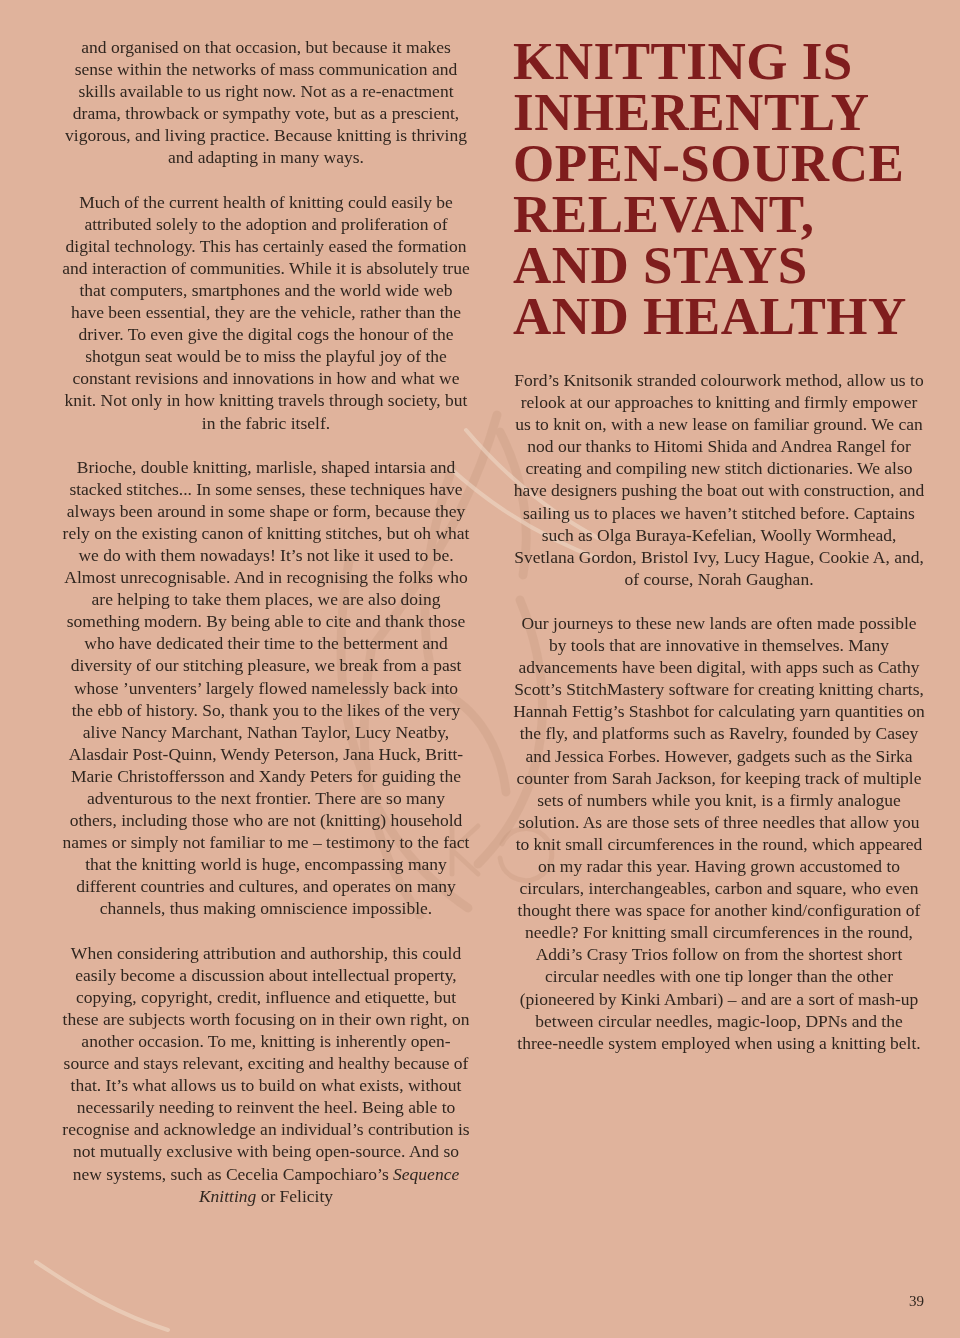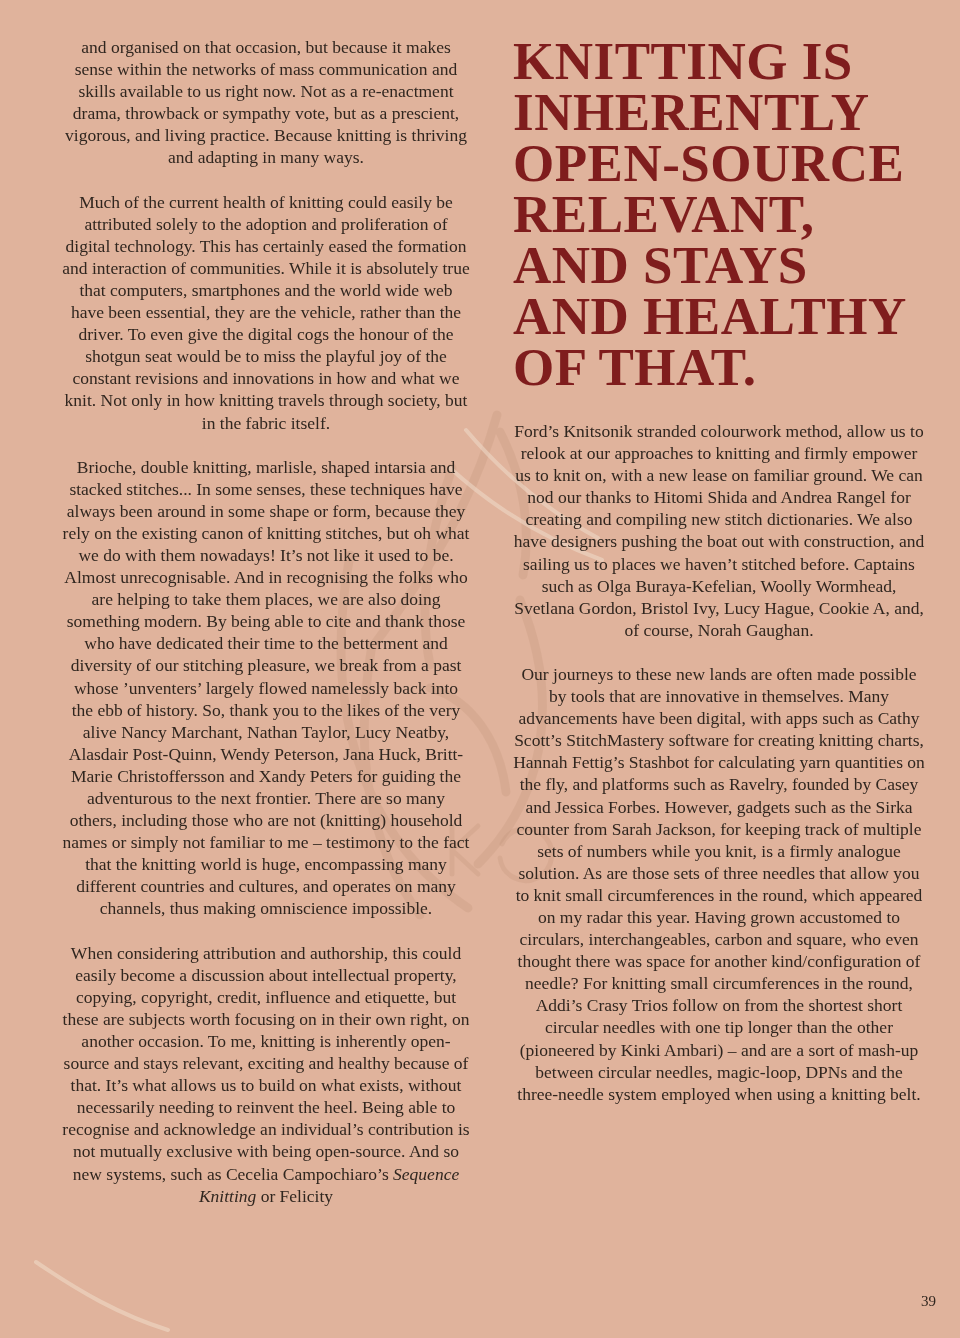--- a/index.html
+++ b/index.html
@@ -41,21 +41,21 @@
     font-family: "Liberation Serif", serif;
     font-weight: 700;
     font-size: 53px;
     line-height: 51px;
     letter-spacing: 0.5px;
     color: #7f1d1d;
   }
   .pull-quote .quote-line { display: block; }
   .page-number {
     position: absolute;
-    right: 24px;
+    right: 36px;
     bottom: 28px;
     font-size: 15px;
     color: #30261f;
   }
 </style>
 </head>
 <body>
 
 <div class="page">
 
@@ -92,21 +92,20 @@
     </div>
 
     <div class="col col-right">
       <h1 class="pull-quote">
         <span class="quote-line">KNITTING IS</span>
         <span class="quote-line">INHERENTLY</span>
         <span class="quote-line">OPEN-SOURCE</span>
         <span class="quote-line">RELEVANT,</span>
         <span class="quote-line">AND STAYS</span>
         <span class="quote-line">AND HEALTHY</span>
-        <span class="quote-line">OF THAT.</span>
       </h1>
       <p>Ford’s Knitsonik stranded colourwork method, allow us to relook at our approaches to knitting and firmly empower us to knit on, with a new lease on familiar ground. We can nod our thanks to Hitomi Shida and Andrea Rangel for creating and compiling new stitch dictionaries. We also have designers pushing the boat out with construction, and sailing us to places we haven’t stitched before. Captains such as Olga Buraya-Kefelian, Woolly Wormhead, Svetlana Gordon, Bristol Ivy, Lucy Hague, Cookie A, and, of course, Norah Gaughan.</p>
       <p>Our journeys to these new lands are often made possible by tools that are innovative in themselves. Many advancements have been digital, with apps such as Cathy Scott’s StitchMastery software for creating knitting charts, Hannah Fettig’s Stashbot for calculating yarn quantities on the fly, and platforms such as Ravelry, founded by Casey and Jessica Forbes. However, gadgets such as the Sirka counter from Sarah Jackson, for keeping track of multiple sets of numbers while you knit, is a firmly analogue solution. As are those sets of three needles that allow you to knit small circumferences in the round, which appeared on my radar this year. Having grown accustomed to circulars, interchangeables, carbon and square, who even thought there was space for another kind/configuration of needle? For knitting small circumferences in the round, Addi’s Crasy Trios follow on from the shortest short circular needles with one tip longer than the other (pioneered by Kinki Ambari) – and are a sort of mash-up between circular needles, magic-loop, DPNs and the three-needle system employed when using a knitting belt.</p>
     </div>
 
   </div>
 
   <div class="page-number">39</div>
 
 </div>

